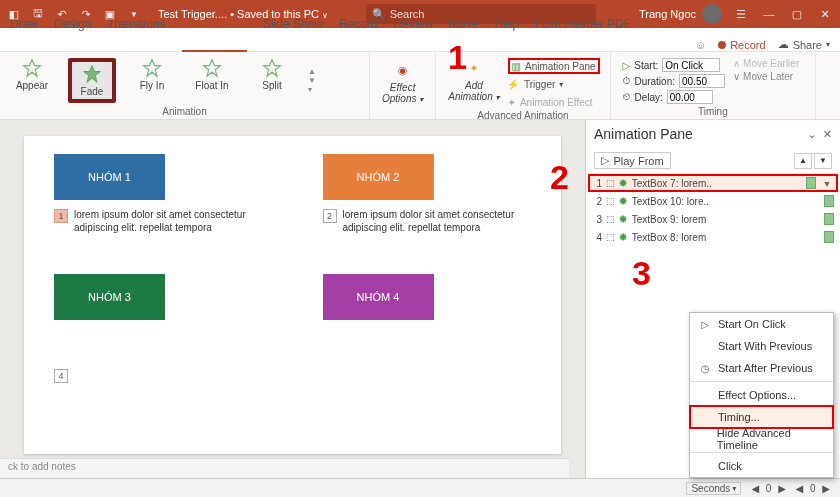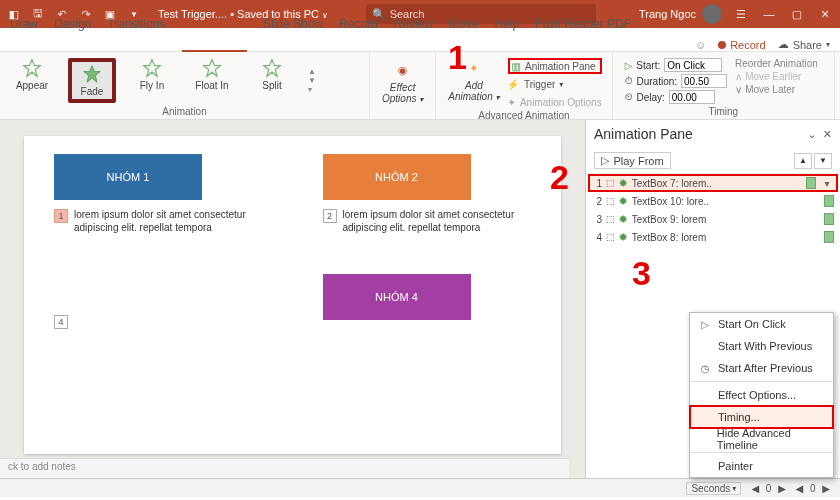--- a/index.html
+++ b/index.html
@@ -41,21 +41,21 @@
   .timing-col { display:flex; flex-direction:column; gap:2px; font-size:10px; padding:4px 4px 0 4px;}
   .timing-row { display:flex; align-items:center; gap:4px;}
   .timing-input { width:46px; height:14px; border:1px solid #bbb; font-size:10px; padding:0 2px; background:#fff;}
   .reorder-col { display:flex; flex-direction:column; gap:2px; font-size:10px; color:#888; padding:4px 8px 0 4px;}
   
   .main { display:flex; height: calc(500px - 28px - 24px - 68px - 22px); }
   .slide-area { flex:1; background:#eceae7; padding:16px 24px 0 24px; position:relative; overflow:hidden;}
   .slide { background:#fff; width:100%; height:318px; box-shadow:0 1px 3px rgba(0,0,0,0.2); padding:18px 30px; position:relative;}
   .grid { display:grid; grid-template-columns:1fr 1fr; gap:40px 60px;}
   .block { display:flex; flex-direction:column; gap:8px;}
-  .rect { width:148px; height:46px; display:flex; align-items:center; justify-content:center; color:#fff; font-size:11px; font-weight:500;}
+  .rect { width:111px; height:46px; display:flex; align-items:center; justify-content:center; color:#fff; font-size:11px; font-weight:500;}
   .rect.blue{background:#2e6ea5;} .rect.orange{background:#e67e3c;} .rect.green{background:#1e7a45;} .rect.purple{background:#a33fa3;}
   .lorem-row { display:flex; gap:6px; align-items:flex-start;}
   .num-badge { width:14px; height:14px; border:1px solid #aaa; font-size:9px; display:flex; align-items:center; justify-content:center; color:#555; flex-shrink:0; margin-top:1px;}
   .num-badge.hl { background:#f4b9a6; border-color:#d89a84;}
   .lorem { font-size:10px; color:#333; line-height:1.3; max-width:190px;}
   .notes { position:absolute; bottom:0; left:0; right:16px; height:20px; background:#f5f5f5; border-top:1px solid #ddd; padding:2px 8px; font-size:10px; color:#888;}
   
   .anim-pane { width:255px; border-left:1px solid #ccc; background:#fff; display:flex; flex-direction:column; position:relative;}
   .pane-header { padding:6px 8px; display:flex; align-items:center; justify-content:space-between;}
   .pane-title { font-size:14px; font-weight:400; color:#333;}
@@ -201,21 +201,21 @@
             <span style="color:#4a9a4a;">▥</span>
             <span>Animation Pane</span>
           </div>
         <div class="adv-row">
             <span>⚡</span>
             <span>Trigger</span> 
             <span class="tri">▾</span>
           </div>
         <div class="adv-row" style="color:#aaa;">
             <span>✦</span>
-            <span>Animation Options</span>
+            <span>Animation Effect</span>
           </div>
       </div>
     </div>
     <div class="group-label">Advanced Animation</div>
   </div>
   <div class="group">
     <div style="display:flex;">
       <div class="timing-col">
         <div class="timing-row">
             <span style="color:#4a9a4a;">▷</span>
@@ -227,21 +227,20 @@
             <span>Duration:</span>
             <input class="timing-input" value="00.50" style="">
           </div>
         <div class="timing-row">
             <span>⏲</span>
             <span>Delay:</span>
             <input class="timing-input" value="00.00" style="">
           </div>
       </div>
       <div class="reorder-col">
-        <div>Reorder Animation</div>
         <div style="color:#bbb;">∧ <span>Move Earlier</span></div>
         <div>∨ <span>Move Later</span></div>
       </div>
     </div>
     <div class="group-label">Timing</div>
   </div>
 </div>
 
 <div class="main">
   <div class="slide-area">
@@ -255,20 +254,21 @@
             </div>
         </div>
         <div class="block">
           <div class="rect orange">NHÓM 2</div>
           <div class="lorem-row">
               <div class="num-badge">2</div>
               <div class="lorem">lorem ipsum dolor sit amet consectetur adipiscing elit. repellat tempora</div>
             </div>
         </div>
         <div class="block">
+          <div class="rect green">NHÓM 3</div>
           <div class="lorem-row" style="margin-top:40px;">
               <div class="num-badge">4</div>
             </div>
         </div>
         <div class="block">
           <div class="rect purple">NHÓM 4</div>
         </div>
       </div>
     </div>
     <div class="notes">ck to add notes</div>
@@ -346,21 +346,21 @@
           <span class="ctx-ico"></span>
           <span>Timing...</span>
         </div>
       <div class="ctx-item">
           <span class="ctx-ico"></span>
           <span>Hide Advanced Timeline</span>
         </div>
       <div class="ctx-sep"></div>
       <div class="ctx-item">
           <span class="ctx-ico"></span>
-          <span>Painter</span>
+          <span>Click</span>
         </div>
     </div>
   </div>
 </div>
 
 <div class="statusbar">
   <div class="sb-item sb-sel">
       <span>Seconds</span> 
       <span class="tri">▾</span>
     </div>

